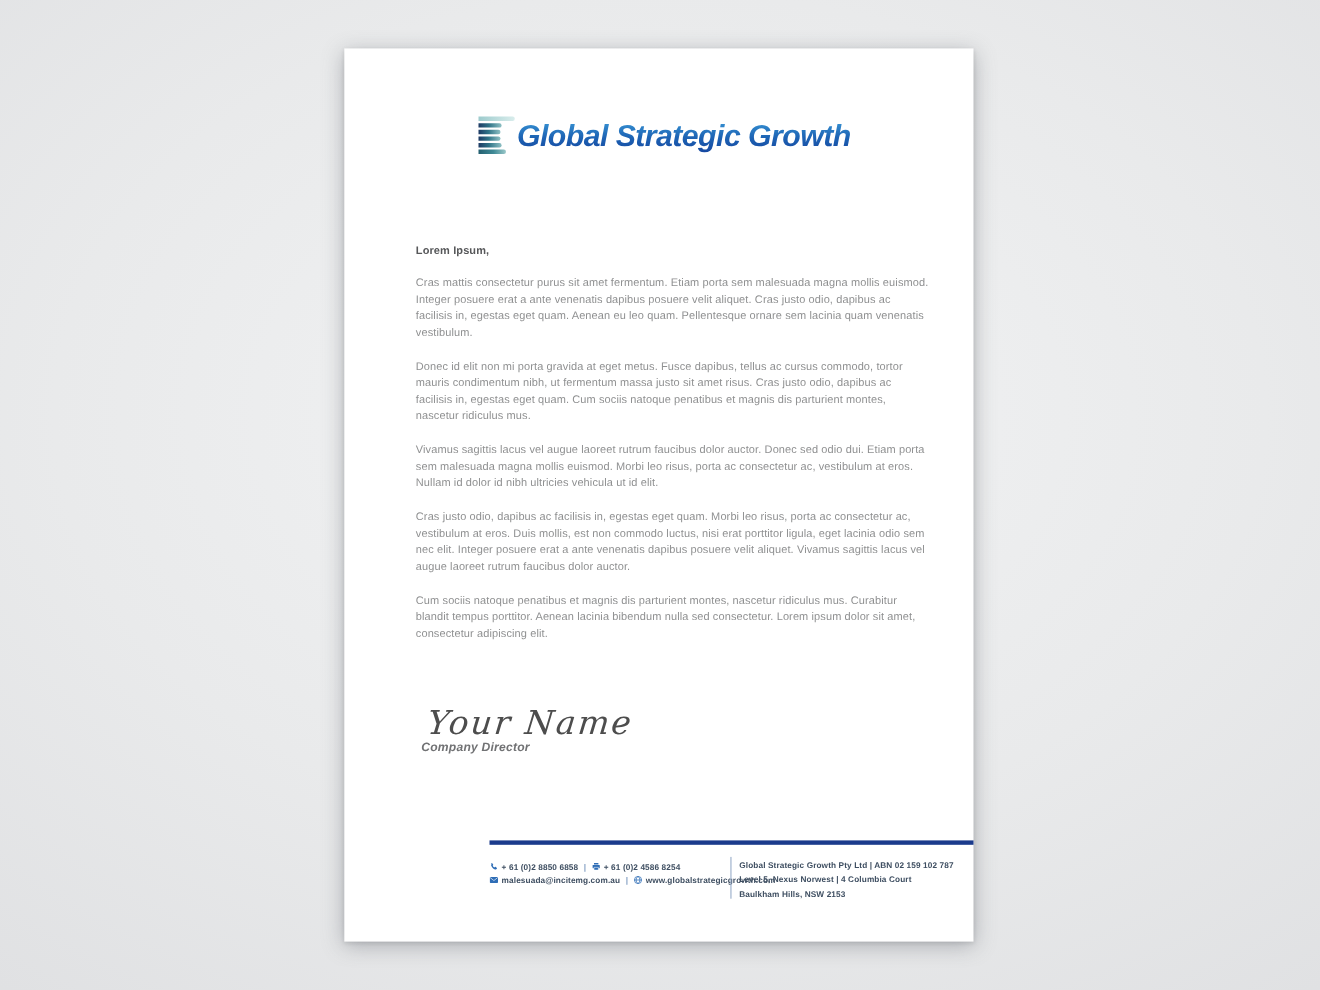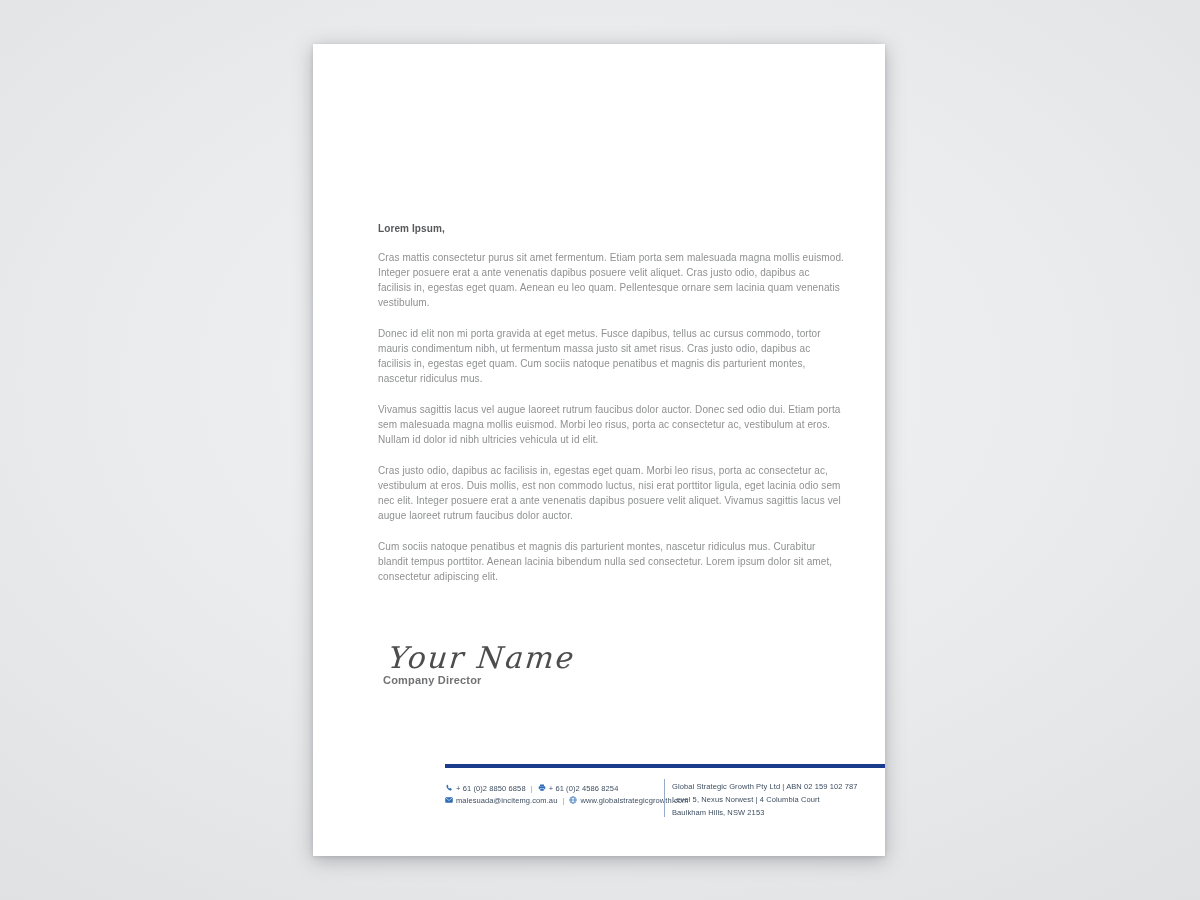--- a/index.html
+++ b/index.html
@@ -41,47 +41,67 @@
   .letter p{margin:0 0 16px 0;}
   
   .sig-name{
     position:absolute;left:74px;top:596px;
     font-family:"DejaVu Serif",serif;font-style:italic;
     font-size:30px;color:#4d4d4d;letter-spacing:2px;
     transform:skewX(-6deg);transform-origin:left bottom;
   }
   .sig-title{
     position:absolute;left:70px;top:630px;
-    font-size:11px;font-weight:bold;color:#717274;letter-spacing:0.2px;
+    font-size:11px;font-weight:bold;color:#717274;letter-spacing:0.2px;font-style:italic;
   }
   
   .footer-rule{
     position:absolute;left:132px;right:0;top:720px;height:4px;
     background:#1b3b8c;
   }
   .footer{
     position:absolute;left:132px;top:735px;right:10px;
     display:flex;align-items:flex-start;
-    font-size:7.5px;color:#3e4e61;letter-spacing:0.1px;
+    font-size:7.5px;color:#3e4e61;letter-spacing:0.1px;font-weight:bold;
   }
   .f-left{width:219px;padding-top:3px;}
   .f-row{display:flex;align-items:center;gap:3px;height:12px;}
   .f-sep{color:#84a0c4;margin:0 2px;}
   .f-div{width:1px;align-self:stretch;background:#97acc9;height:38px;margin-right:7px;}
   .f-right{padding-top:2px;}
   .f-right div{line-height:12.8px;}
   .f-icon{display:inline-flex;width:8px;height:8px;flex:0 0 auto;}
   .f-icon svg{width:8px;height:8px;display:block;}
 </style>
 </head>
 <body>
 
 <div class="canvas">
   <div class="page">
 
+    <div class="logo">
+      <div class="logo-mark">
+        <div class="logo-bar b1"></div>
+        <div class="logo-bar b2"></div>
+        <div class="logo-bar b3"></div>
+        <div class="logo-bar b4"></div>
+        <div class="logo-bar b5"></div>
+        <div class="logo-bar b6"></div>
+      </div>
+      <svg class="logo-text-svg" width="320" height="42" viewBox="0 0 320 42">
+        <defs>
+          <linearGradient id="lgBlue" x1="0" y1="0" x2="0" y2="1">
+            <stop offset="0" stop-color="#3b9ad8"></stop>
+            <stop offset="0.55" stop-color="#1d63b4"></stop>
+            <stop offset="1" stop-color="#1547a0"></stop>
+          </linearGradient>
+        </defs>
+        <text x="0" y="31" font-family="Liberation Sans, sans-serif" font-weight="bold" font-style="italic" font-size="27.5" letter-spacing="-0.5" fill="url(#lgBlue)">Global Strategic Growth</text>
+      </svg>
+    </div>
 
     <div class="letter">
       <div class="salutation">Lorem Ipsum,</div>
       <p>Cras mattis consectetur purus sit amet fermentum. Etiam porta sem malesuada magna mollis euismod. Integer posuere erat a ante venenatis dapibus posuere velit aliquet. Cras justo odio, dapibus ac facilisis in, egestas eget quam. Aenean eu leo quam. Pellentesque ornare sem lacinia quam venenatis vestibulum.</p>
       <p>Donec id elit non mi porta gravida at eget metus. Fusce dapibus, tellus ac cursus commodo, tortor mauris condimentum nibh, ut fermentum massa justo sit amet risus. Cras justo odio, dapibus ac facilisis in, egestas eget quam. Cum sociis natoque penatibus et magnis dis parturient montes, nascetur ridiculus mus.</p>
       <p>Vivamus sagittis lacus vel augue laoreet rutrum faucibus dolor auctor. Donec sed odio dui. Etiam porta sem malesuada magna mollis euismod. Morbi leo risus, porta ac consectetur ac, vestibulum at eros. Nullam id dolor id nibh ultricies vehicula ut id elit.</p>
       <p>Cras justo odio, dapibus ac facilisis in, egestas eget quam. Morbi leo risus, porta ac consectetur ac, vestibulum at eros. Duis mollis, est non commodo luctus, nisi erat porttitor ligula, eget lacinia odio sem nec elit. Integer posuere erat a ante venenatis dapibus posuere velit aliquet. Vivamus sagittis lacus vel augue laoreet rutrum faucibus dolor auctor.</p>
       <p>Cum sociis natoque penatibus et magnis dis parturient montes, nascetur ridiculus mus. Curabitur blandit tempus porttitor. Aenean lacinia bibendum nulla sed consectetur. Lorem ipsum dolor sit amet, consectetur adipiscing elit.</p>
     </div>
 

